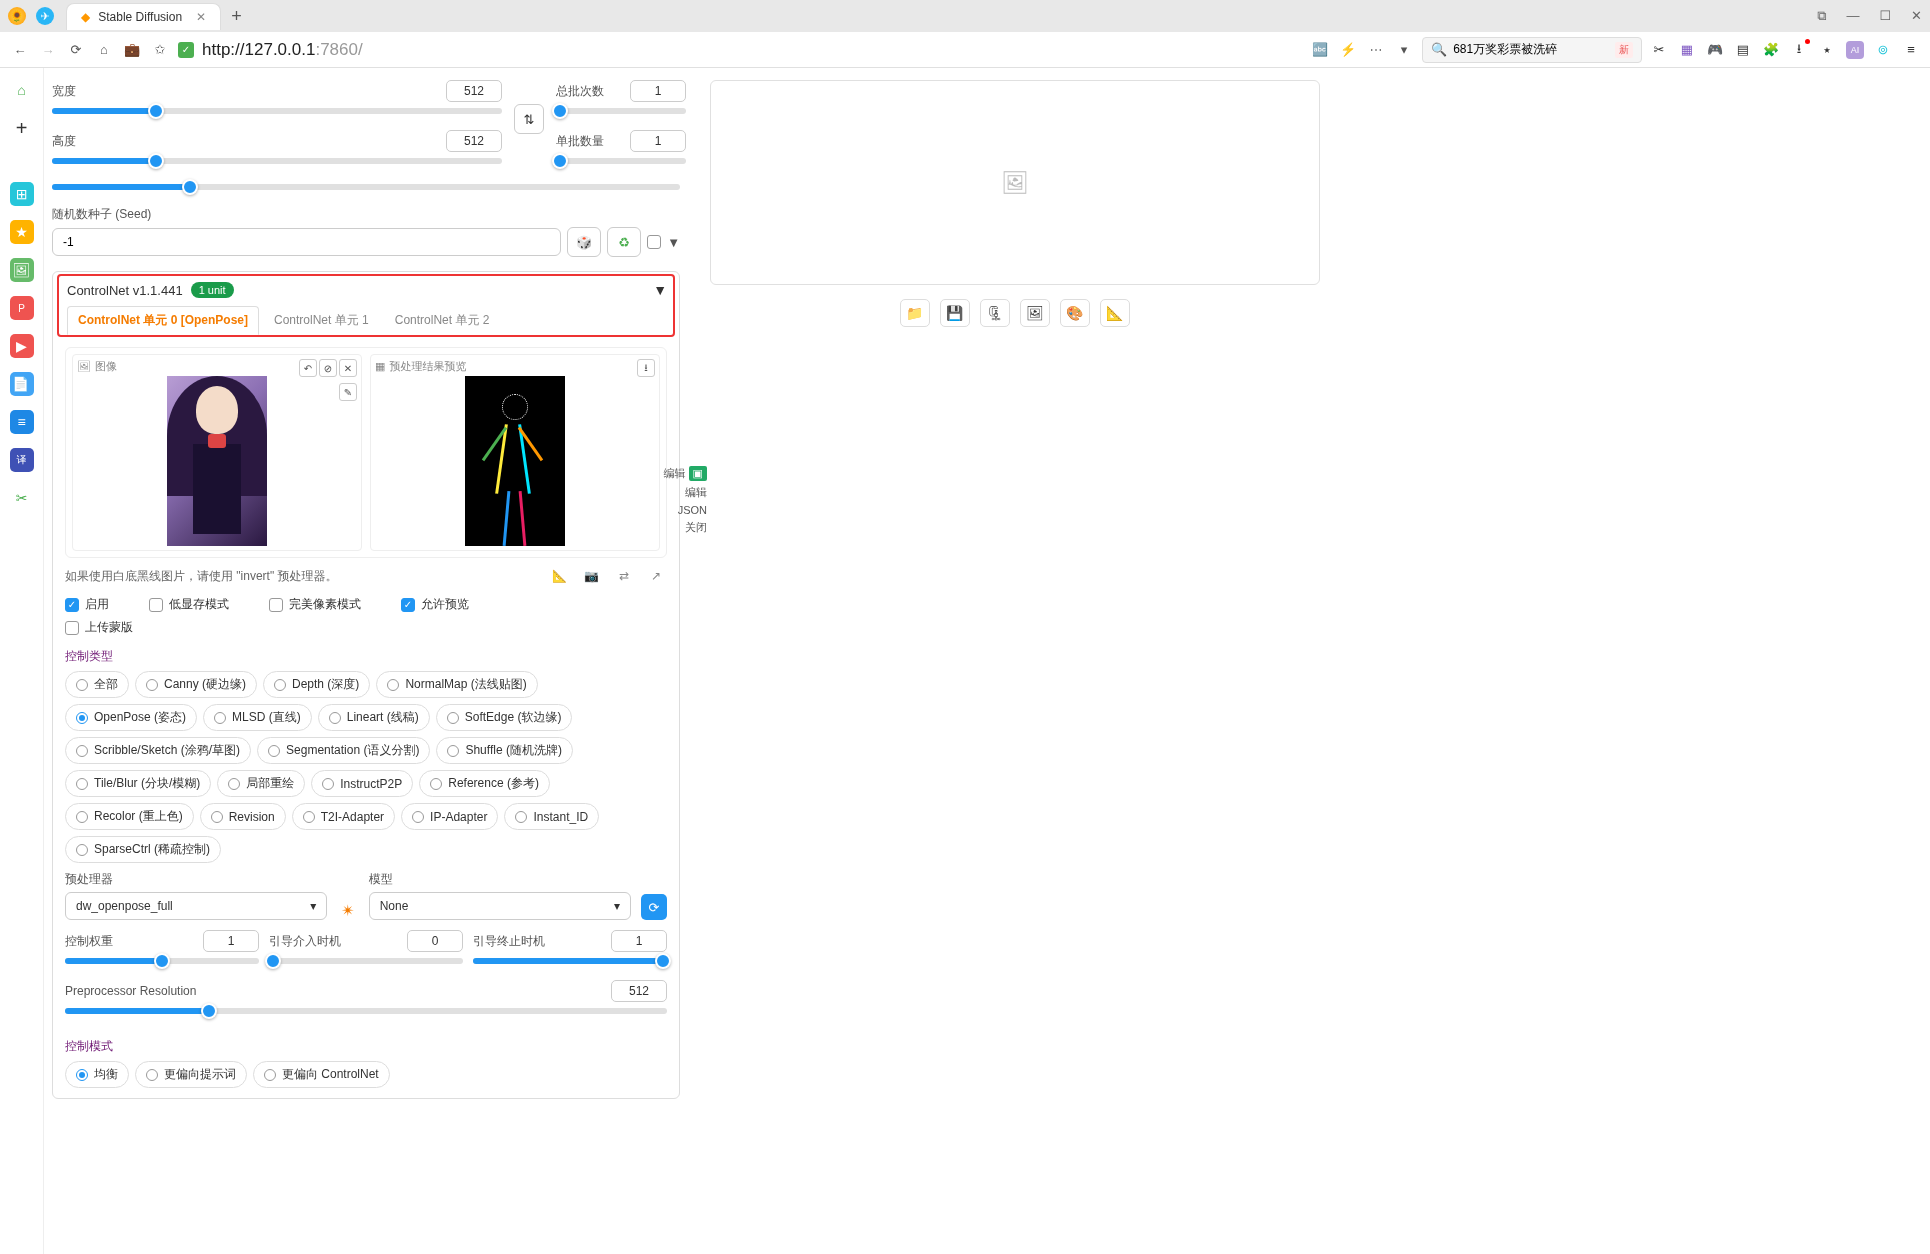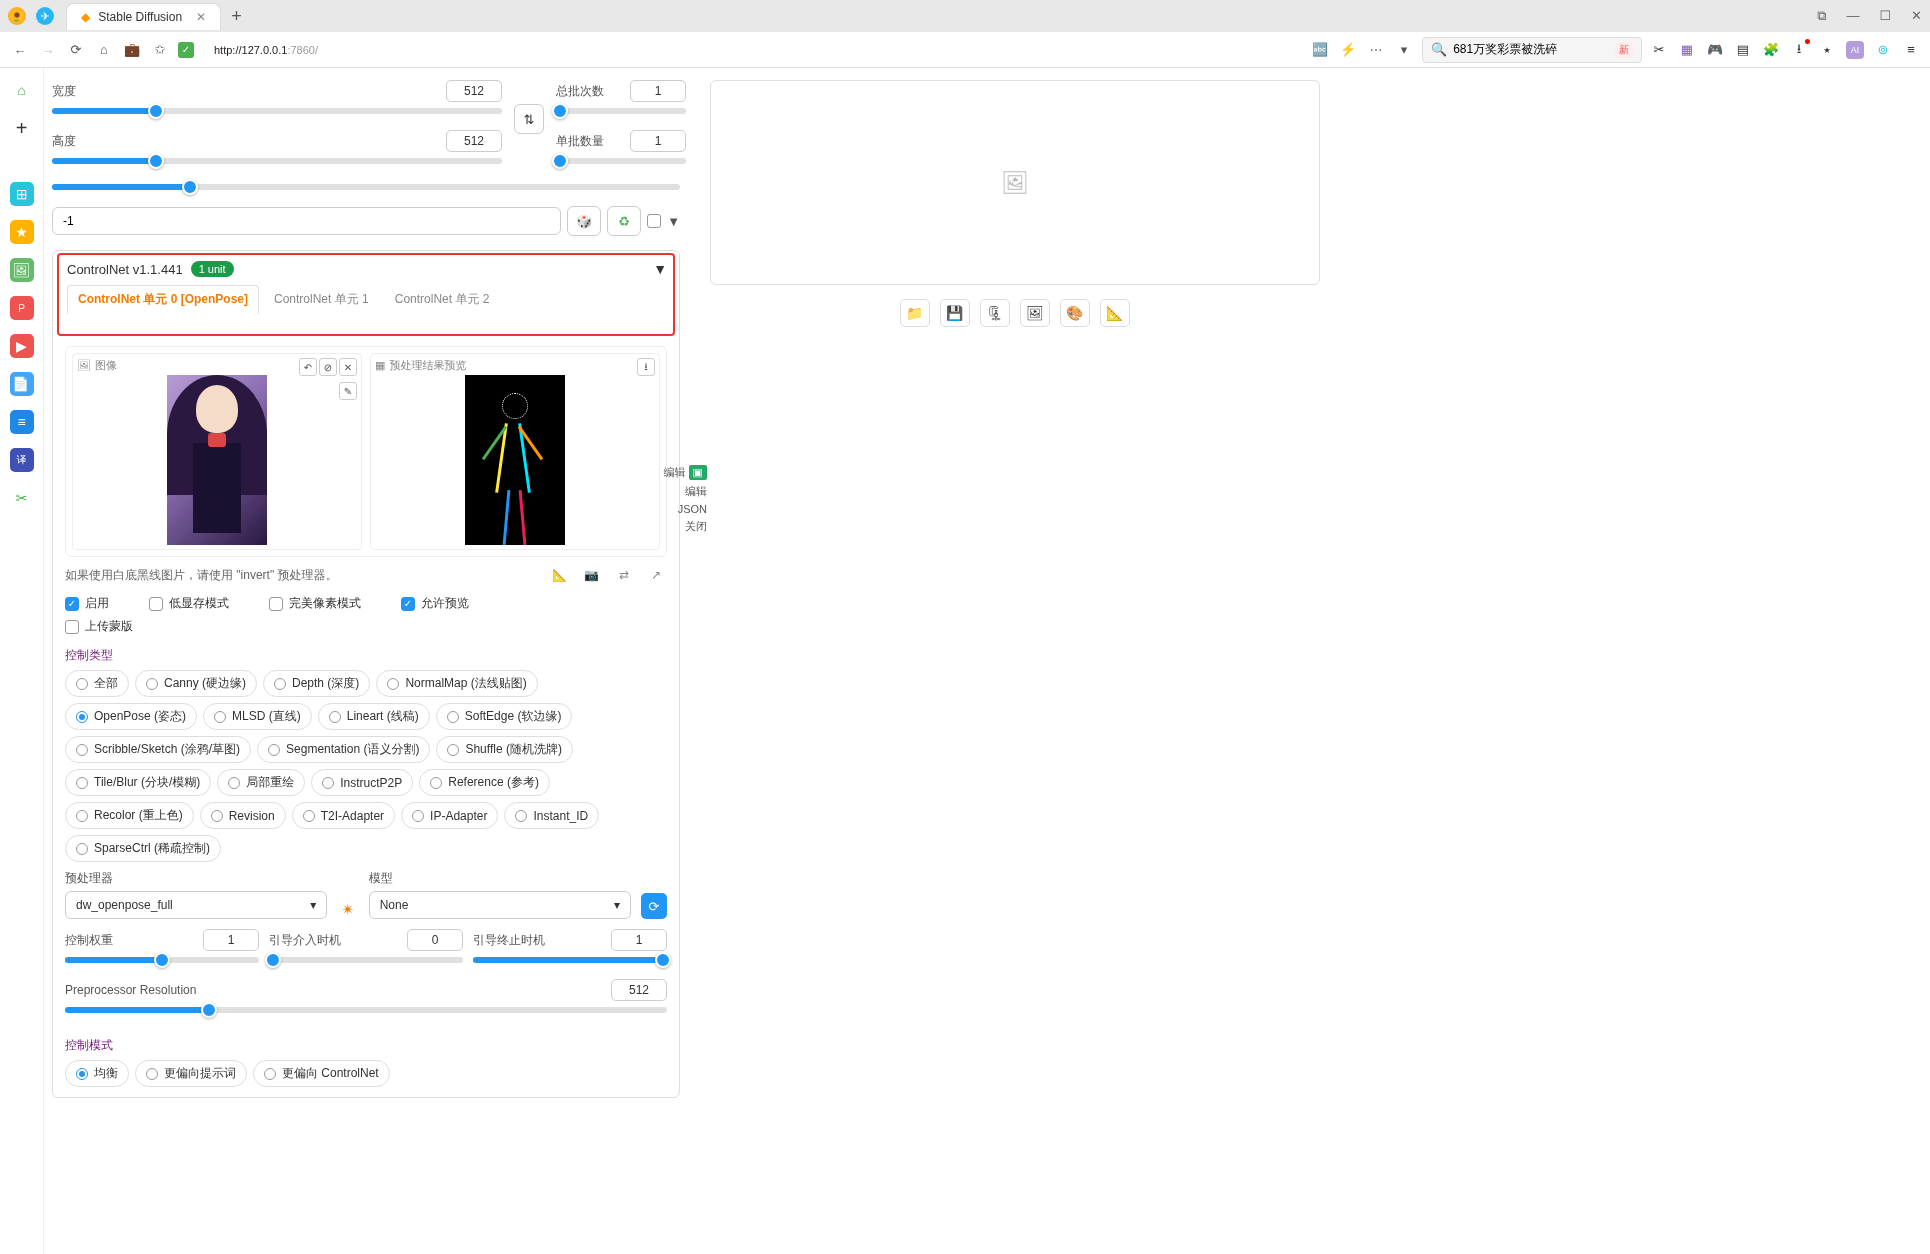--- a/index.html
+++ b/index.html
@@ -10,21 +10,21 @@
 .titlebar-icons { display: flex; gap: 10px; align-items: center; }
 .tb-icon { width: 18px; height: 18px; border-radius: 50%; display: flex; align-items: center; justify-content: center; font-size: 11px; }
 .browser-tab { background: #fff; border-radius: 8px 8px 0 0; padding: 6px 14px; margin-left: 12px; display: flex; align-items: center; gap: 8px; font-size: 12px; border: 1px solid #ddd; border-bottom: none; }
 .tab-close { color: #888; cursor: pointer; margin-left: 6px; }
 .tab-plus { margin-left: 10px; color: #555; font-size: 18px; }
 .win-controls { margin-left: auto; display: flex; gap: 20px; color: #666; font-size: 13px; }
 
 .toolbar { background: #fff; height: 36px; display: flex; align-items: center; padding: 0 10px; gap: 8px; border-bottom: 1px solid #e0e0e0; }
 .tb-nav { color: #555; width: 20px; text-align: center; cursor: pointer; }
 .url-shield { width: 16px; height: 16px; background: #4caf50; border-radius: 3px; display: inline-flex; align-items: center; justify-content: center; color: #fff; font-size: 10px; }
-.url { color: #333; font-size: 11px; margin-left: 12px; }
+.url { color: #333; font-size: 17px; }
 .url-host { color: #222; }
 .url-port { color: #999; }
 .tb-spacer { flex: 1; }
 .search-box { display: flex; align-items: center; background: #f5f5f5; border: 1px solid #ddd; border-radius: 4px; padding: 4px 8px; gap: 6px; width: 220px; }
 .search-box input { border: none; background: transparent; outline: none; flex: 1; font-size: 12px; }
 .badge-new { background: #ffecec; color: #e94e4e; font-size: 10px; padding: 1px 4px; border-radius: 2px; }
 .ext-icons { display: flex; gap: 10px; align-items: center; }
 .ext-icon { width: 18px; height: 18px; display: inline-flex; align-items: center; justify-content: center; position: relative; }
 .red-dot { position: absolute; top: -2px; right: -2px; width: 5px; height: 5px; background: red; border-radius: 50%; }
 
@@ -53,21 +53,21 @@
 .wide-col { flex: 0 0 450px; }
 .narrow-col { flex: 0 0 130px; }
 .swap-btn { width: 30px; height: 30px; border: 1px solid #ccc; border-radius: 6px; display: flex; align-items: center; justify-content: center; margin-top: 28px; cursor: pointer; background: #fff; }
 
 .seed-row { display: flex; gap: 6px; align-items: center; }
 .seed-input { flex: 1; border: 1px solid #ccc; border-radius: 6px; padding: 6px 10px; font-size: 12px; background: #fff; }
 .seed-btn { width: 34px; height: 30px; border: 1px solid #ccc; border-radius: 6px; display: flex; align-items: center; justify-content: center; background: #fff; cursor: pointer; }
 
 
 .cn-block { border: 1px solid #ddd; border-radius: 6px; padding: 10px 12px; margin-top: 10px; position: relative; }
-.cn-header-hl { border: 2px solid #e33; border-radius: 4px; padding: 6px 8px 20px 8px; margin: -8px -8px 6px -8px; }
+.cn-header-hl { border: 2px solid #e33; border-radius: 4px; padding: 6px 8px 0 8px; margin: -8px -8px 6px -8px; }
 .cn-title-row { display: flex; align-items: center; gap: 8px; margin-bottom: 8px; }
 .cn-title { font-size: 13px; font-weight: 500; }
 .badge-unit { background: #1a9b4a; color: #fff; font-size: 11px; padding: 2px 8px; border-radius: 10px; }
 .cn-collapse { position: absolute; right: 12px; top: 10px; font-size: 14px; }
 
 .cn-tabs { display: flex; gap: 4px; }
 .cn-tab { padding: 5px 10px; font-size: 12px; color: #888; cursor: pointer; border: 1px solid transparent; border-radius: 4px 4px 0 0; }
 .cn-tab.active { color: #f57c00; font-weight: 600; border-color: #ddd; border-bottom-color: #fff; background: #fff; }
 
 .cn-subtabs { display: flex; border-bottom: 1px solid #eee; margin-top: 8px; }
@@ -260,20 +260,21 @@
       </div>
 
       <div class="group" style="width:628px;">
         <div class="slider-track">
             <div class="slider-fill" style="width:22%;"></div>
             <div class="slider-thumb" style="left:22%;"></div>
           </div>
       </div>
 
       <div class="group" style="width:628px;">
+        <div class="label" style="margin-bottom:4px;">随机数种子 (Seed)</div>
         <div class="seed-row">
           <input class="seed-input" value="-1" style="">
           <div class="seed-btn" style="color:#9c27b0;">🎲</div>
           <div class="seed-btn" style="color:#4caf50;">♻</div>
           <div class="seed-btn" style="border:none;width:14px;">
               <span class="check-box"></span>
             </div>
           <span style="color:#555;">▼</span>
         </div>
       </div>

